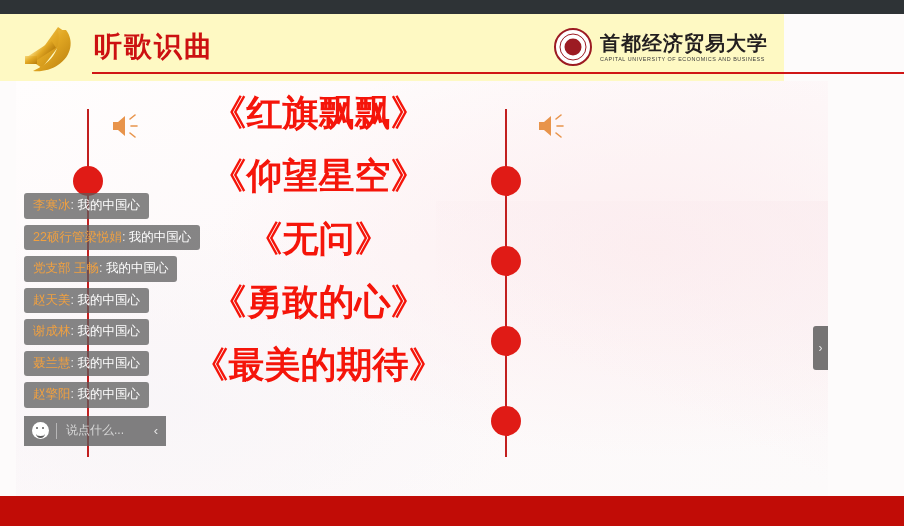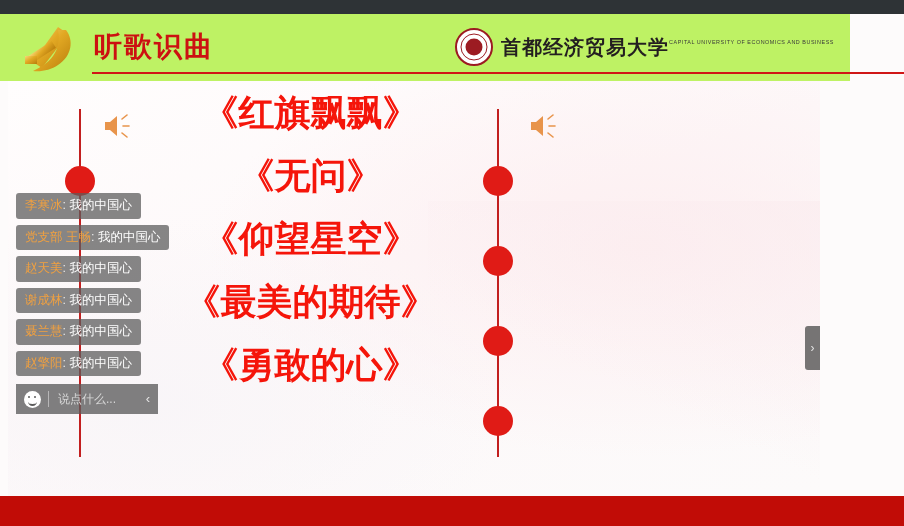--- a/index.html
+++ b/index.html
@@ -24,23 +24,23 @@
     left: 0; top: 0;
     width: 904px;
     height: 14px;
     background: #2e3336;
   }
 
   
   .header {
     position: absolute;
     left: 0; top: 14px;
-    width: 850px;
+    width: 784px;
     height: 67px;
-    background: #bef264;
+    background: #fef9c3;
   }
   .emblem {
     position: absolute;
     left: 14px; top: 6px;
     width: 68px; height: 60px;
   }
   .header-title {
     position: absolute;
     left: 94px;
     top: 14px;
@@ -88,20 +88,21 @@
     content: "";
     position: absolute;
     left: 50%; top: 50%;
     transform: translate(-50%,-50%);
     width: 25px; height: 25px;
     border-radius: 50%;
     border: 1px solid #9c1b22;
   }
   .uni-names {
     display: flex;
+    flex-direction: column;
     justify-content: center;
   }
   .uni-cn {
     font-family: "Liberation Serif", serif;
     font-size: 20px;
     font-weight: bold;
     color: #231f20;
     letter-spacing: 1px;
     line-height: 1.05;
     white-space: nowrap;
@@ -111,21 +112,21 @@
     font-size: 5.4px;
     color: #3a3a3a;
     letter-spacing: 0.55px;
     margin-top: 2px;
     white-space: nowrap;
   }
 
   
   .stage {
     position: absolute;
-    left: 8px; top: 81px;
+    left: 16px; top: 81px;
     width: 812px;
     height: 415px;
     background:
       radial-gradient(ellipse 620px 300px at 78% 40%, rgba(253,238,240,0.95) 0%, rgba(255,252,253,0) 70%),
       radial-gradient(ellipse 500px 260px at 18% 78%, rgba(248,245,248,0.85) 0%, rgba(255,255,255,0) 72%),
       linear-gradient(160deg, #fffdfd 0%, #fdf8f9 45%, #fcfafa 100%);
     overflow: hidden;
   }
   .stage-wash {
     position: absolute;
@@ -353,28 +354,29 @@
 
     <svg class="speaker spk-right" viewBox="0 0 30 26">
       <path d="M3 9 H8 L15 3 V23 L8 17 H3 Z" fill="#e8944b"></path>
       <path d="M20 6 L25 2" stroke="#e8944b" stroke-width="1.6" stroke-linecap="round"></path>
       <path d="M21 13 L27 13" stroke="#e8944b" stroke-width="1.6" stroke-linecap="round"></path>
       <path d="M20 20 L25 24" stroke="#e8944b" stroke-width="1.6" stroke-linecap="round"></path>
     </svg>
 
     <div class="songs">
       <div class="song">《红旗飘飘》</div>
+      <div class="song">《仰望星空》</div>
       <div class="song">《无问》</div>
-      <div class="song">《仰望星空》</div>
+      <div class="song">《勇敢的心》</div>
       <div class="song">《最美的期待》</div>
-      <div class="song">《勇敢的心》</div>
     </div>
 
     <div class="chat">
       <div><span class="chat-msg"><span class="chat-name">李寒冰</span><span class="chat-sep">: </span><span>我的中国心</span></span></div>
+      <div><span class="chat-msg"><span class="chat-name">22硕行管梁悦娟</span><span class="chat-sep">: </span><span>我的中国心</span></span></div>
       <div><span class="chat-msg"><span class="chat-name">党支部 王畅</span><span class="chat-sep">: </span><span>我的中国心</span></span></div>
       <div><span class="chat-msg"><span class="chat-name">赵天美</span><span class="chat-sep">: </span><span>我的中国心</span></span></div>
       <div><span class="chat-msg"><span class="chat-name">谢成林</span><span class="chat-sep">: </span><span>我的中国心</span></span></div>
       <div><span class="chat-msg"><span class="chat-name">聂兰慧</span><span class="chat-sep">: </span><span>我的中国心</span></span></div>
       <div><span class="chat-msg"><span class="chat-name">赵擎阳</span><span class="chat-sep">: </span><span>我的中国心</span></span></div>
 
       <div class="chat-input">
         <div class="emoji-btn">
           <div class="emoji-circ"></div>
         </div>

